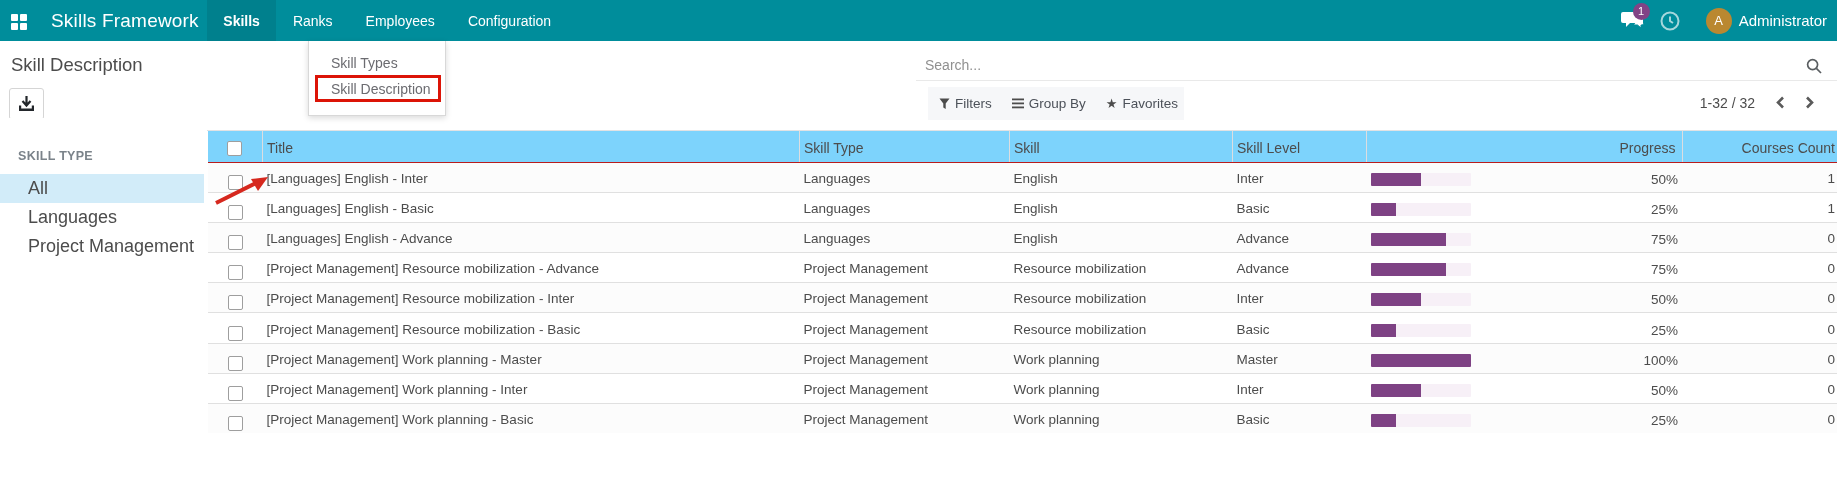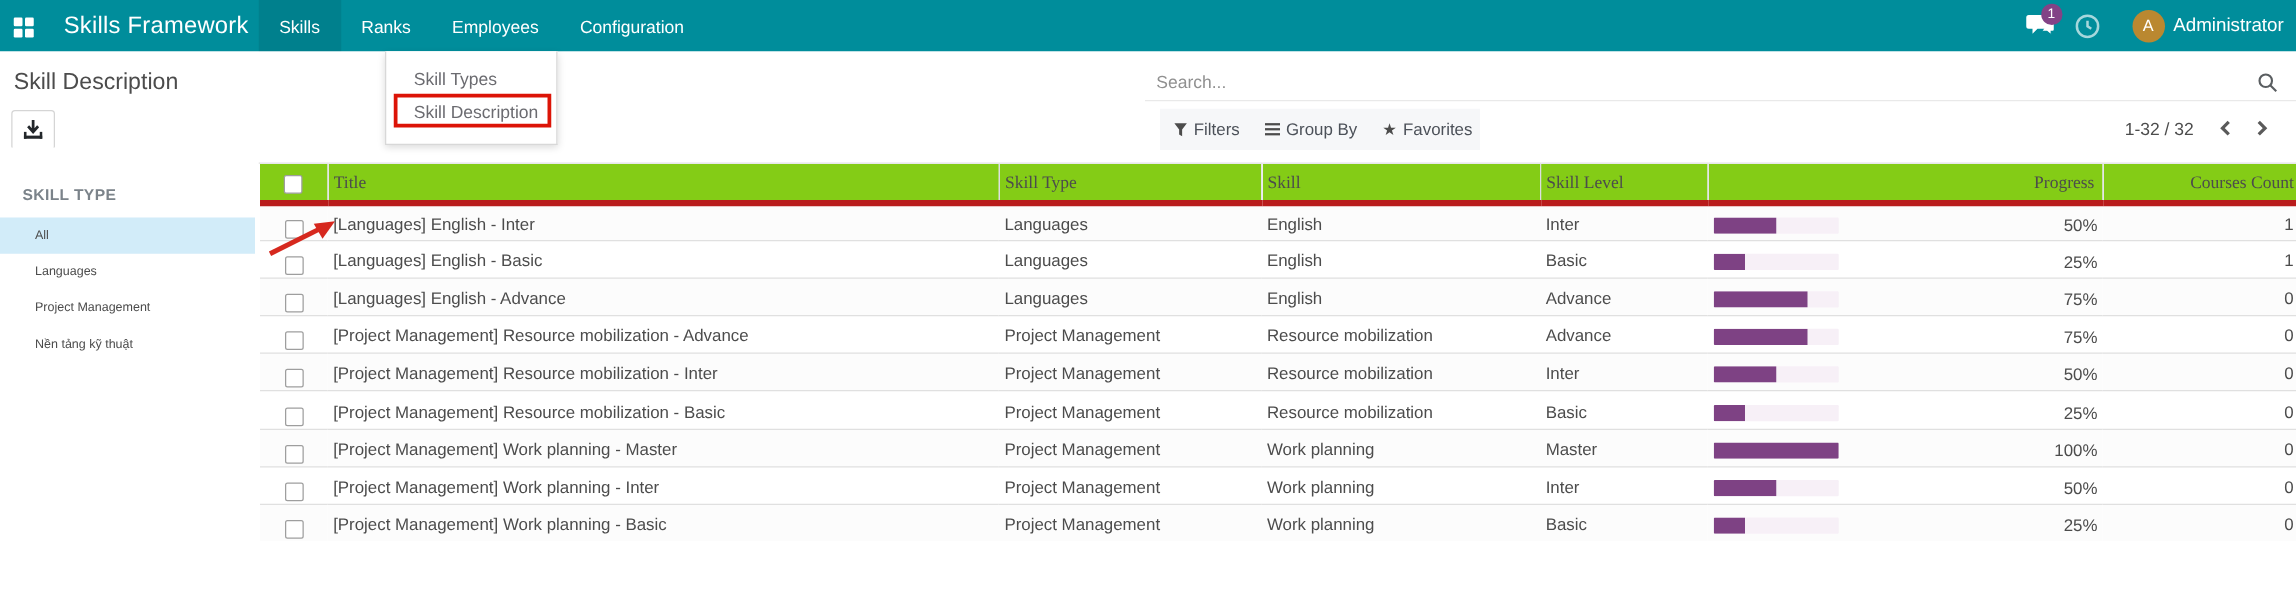--- a/index.html
+++ b/index.html
@@ -7,21 +7,21 @@
   body { position:relative; }
 
   
   .navbar { position:absolute; left:0; top:0; width:1837px; height:41px; background:#008d9b; display:flex; }
   .brand { display:flex; align-items:center; }
   .apps-icon { margin-left:11px; margin-top:3px; width:16px; height:16px; display:grid; grid-template-columns:7px 7px; grid-template-rows:7px 7px; gap:2px; }
   .apps-icon span { background:#fff; border-radius:1px; display:block; }
   .brand-name { margin-left:24px; color:#fff; font-size:19px; font-weight:500; letter-spacing:0.2px; }
   .menu { display:flex; list-style:none; margin-left:8px; height:41px; }
   .menu li { display:flex; align-items:center; padding:0 16.5px; color:#fff; font-size:14px; cursor:pointer; }
-  .menu li.active { background:rgba(0,0,0,0.09); }
+  .menu li.active { background:rgba(0,0,0,0.09);font-weight:bold; }
   .systray { margin-left:auto; display:flex; align-items:center; height:41px; }
   .tray-chat { position:relative; width:26px; height:22px; margin-right:14px; }
   .badge { position:absolute; top:-7px; left:13px; min-width:17px; height:17px; background:#824386; border-radius:50%; color:#fff; font-size:11px; display:flex; align-items:center; justify-content:center; }
   .tray-clock { width:20px; height:20px; margin-right:26px; }
   .avatar { width:26px; height:26px; border-radius:50%; background:#ba8830; color:#fff; font-size:13px; display:flex; align-items:center; justify-content:center; }
   .user-name { color:#fff; font-size:15px; margin-left:7px; margin-right:10px; }
 
   
   .page-title { position:absolute; left:11px; top:54px; font-size:18.5px; color:#4c4c4c; }
   .download-btn { position:absolute; left:9px; top:88px; width:35px; height:32px; background:#fff; border:1px solid #d5d5d5; border-radius:3px; display:flex; align-items:center; justify-content:center; }
@@ -39,31 +39,31 @@
   
   .dropdown { position:absolute; left:308px; top:41px; width:138px; background:#fff; border:1px solid #d8d8d8; border-top:none; box-shadow:0 2px 6px rgba(0,0,0,0.15); padding:9px 0 13px; z-index:10; }
   .dropdown .item { height:26px; display:flex; align-items:center; padding-left:22px; font-size:14px; color:#6b6b70; }
   .red-box { position:absolute; left:315px; top:75px; width:126px; height:27px; border:3px solid #dc1407; z-index:11; }
   .arrow-svg { position:absolute; left:205px; top:170px; z-index:12; }
 
   
   .sidebar { position:absolute; left:0; top:118px; width:207px; height:371px; background:#fff; }
   .sp-heading { position:absolute; left:18px; top:31px; font-size:12.5px; font-weight:700; color:#7b838a; letter-spacing:0.3px; }
   .sp-items { position:absolute; left:0; top:56px; width:207px; }
-  .sp-item { height:29px; display:flex; align-items:center; padding-left:28px; font-size:10px; color:#4c4c4c; width:204px; }
+  .sp-item { height:29px; display:flex; align-items:center; padding-left:28px; font-size:18px; color:#4c4c4c; width:204px; }
   .sp-item.selected { background:#d2ecf9; }
   .cp-border { position:absolute; left:0; top:130px; width:208px; height:1px; background:#dfdfdf; }
 
   
   .listview { position:absolute; left:208px; top:130px; width:1629px; height:359px; }
   table { border-collapse:collapse; table-layout:fixed; width:1629px; font-size:13.5px; color:#4c4c4c; }
   thead th { font-size:14px; }
   col.c-cb { width:54px; } col.c-title { width:537px; } col.c-type { width:210px; }
   col.c-skill { width:223px; } col.c-level { width:134px; } col.c-prog { width:316px; } col.c-count { width:155px; }
-  thead th { height:32px; background:#84cc16; font-weight:400; text-align:left; padding:2px 6px 0 4.5px; border-top:1px solid #e1e2e4; border-bottom:5px solid #b91c1c; border-left:1px solid #dcdde0; white-space:nowrap; overflow:hidden;font-family:Liberation Serif, serif; }
+  thead th { height:32px; background:#7dd3fc; font-weight:400; text-align:left; padding:2px 6px 0 4.5px; border-top:1px solid #e1e2e4; border-bottom:1px solid #b91c1c; border-left:1px solid #dcdde0; white-space:nowrap; overflow:hidden; }
   thead th:first-child { border-left:none; }
   thead th.num { text-align:right; }
   tbody td { height:30.1px; padding:2px 6px 0 4.5px; border-top:1px solid #e0e0e0; white-space:nowrap; overflow:hidden; }
   tbody tr:first-child td { border-top:none; }
   tbody tr:nth-child(odd) { background:#fcfcfc; }
   td.num { text-align:right; }
   thead th:last-child, tbody td:last-child { padding-right:2px; }
   .cb { width:15px; height:15px; border:1px solid #9e9e9e; border-radius:2px; background:#fff; margin:0 auto; }
   th.cbcell, td.cbcell { padding:0; }
   th.cbcell .cb { margin-top:4px; }
@@ -169,21 +169,20 @@
     </svg>
 </div>
 
 <div class="cp-border" data-name="control-panel-divider"></div>
 <div class="sidebar" data-name="search-panel">
   <div class="sp-heading" data-name="search-panel-heading">SKILL TYPE</div>
   <div class="sp-items" id="sp-items">
       <div class="sp-item selected" data-name="skill-type-filter-all">All</div>
       <div class="sp-item" data-name="skill-type-filter-languages">Languages</div>
       <div class="sp-item" data-name="skill-type-filter-project-management">Project Management</div>
-      <div class="sp-item" data-name="skill-type-filter-nền-tảng-kỹ-thuật">Nền tảng kỹ thuật</div>
     </div>
 </div>
 
 <div class="listview" data-name="list-view">
   <table data-name="records-table">
     <colgroup>
         <col class="c-cb">
         <col class="c-title">
         <col class="c-type">
         <col class="c-skill">

